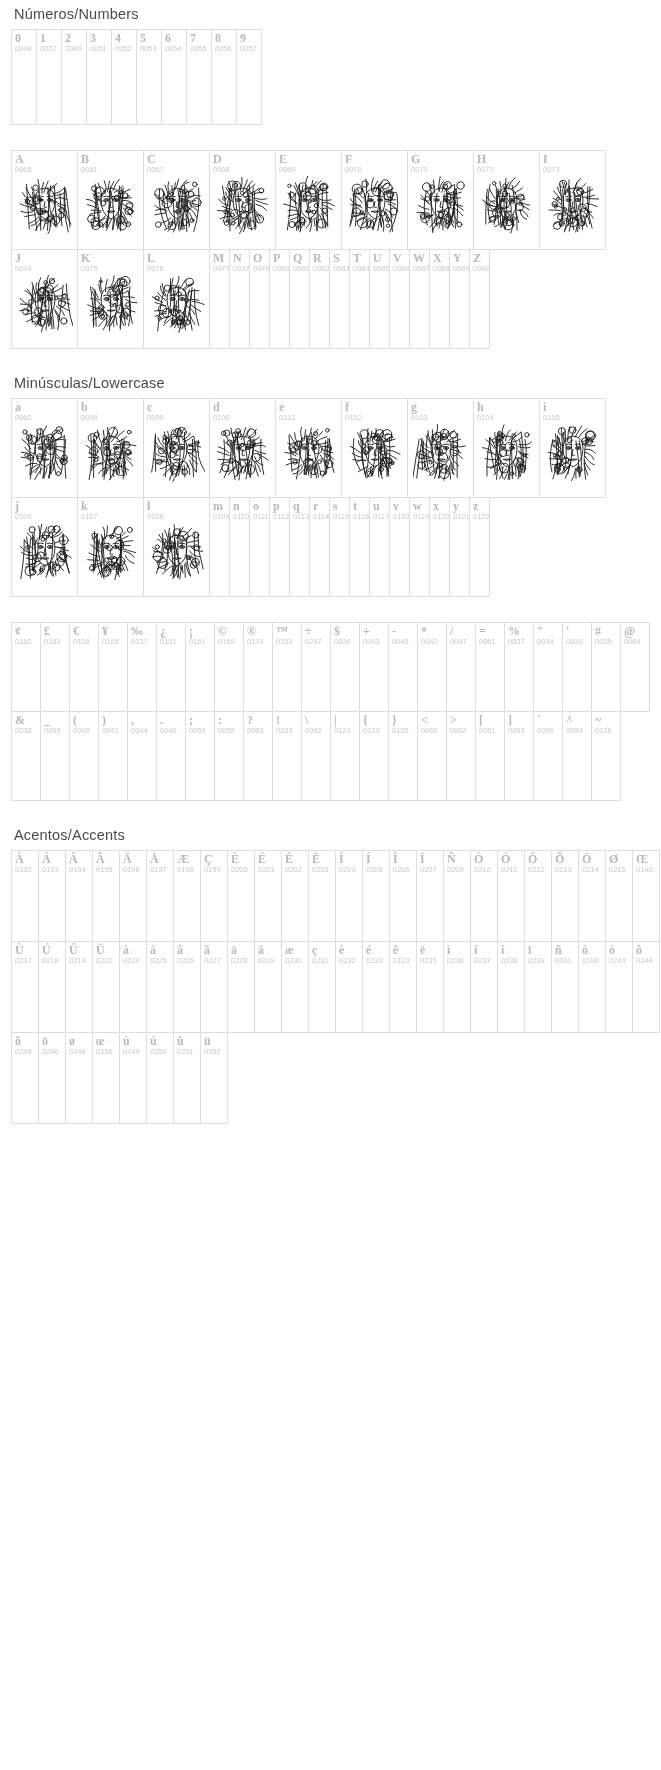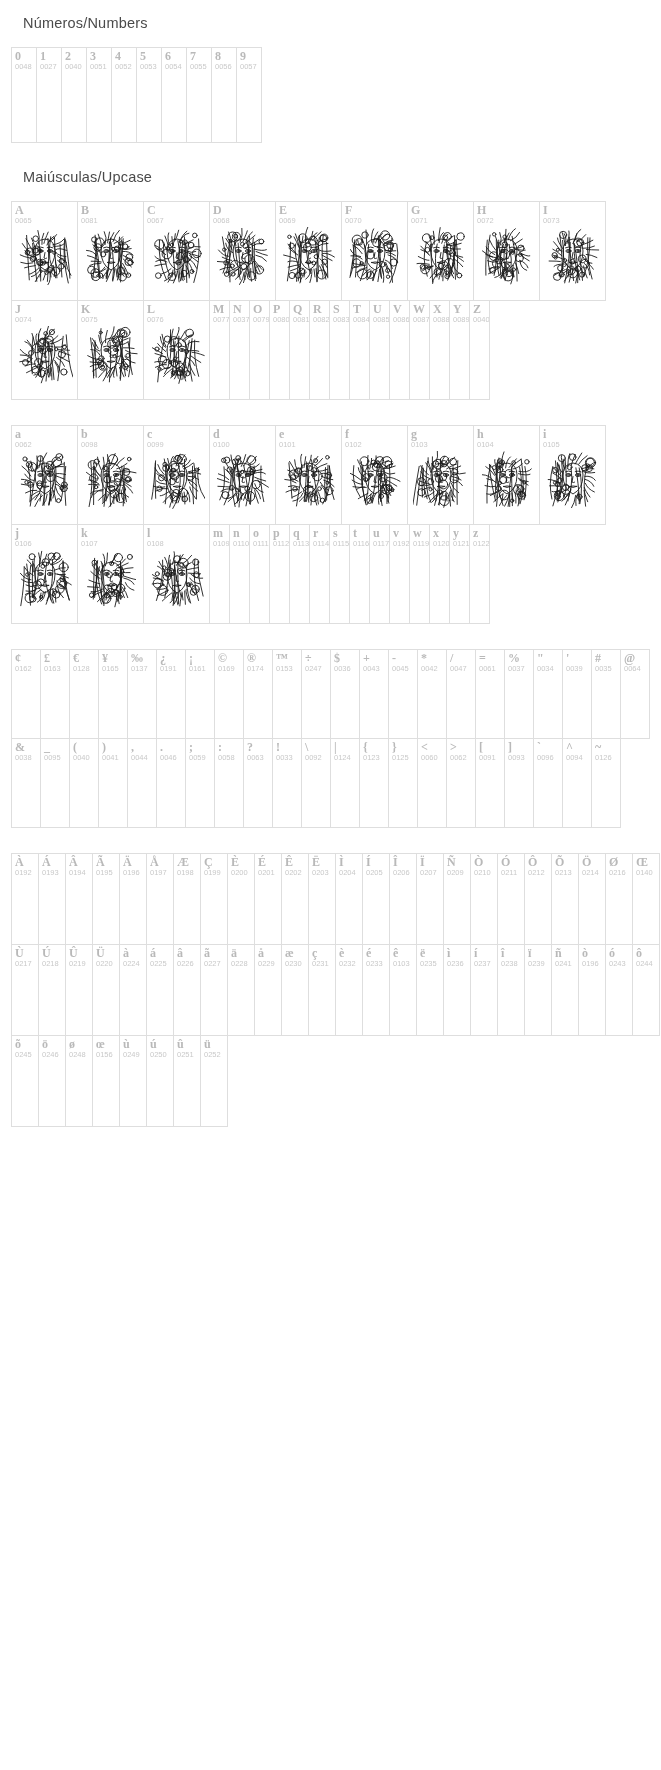--- a/index.html
+++ b/index.html
@@ -14,21 +14,21 @@
     color: #333;
   }
   .page {
     width: 661px;
     padding: 0 0 20px 0;
   }
   .section-title {
     font-size: 14.5px;
     color: #4a4a4a;
     font-weight: normal;
-    margin: 11px;
+    margin: 2px;
     padding: 0 0 6px 12px;
     letter-spacing: 0.2px;
   }
   .section {
     margin-bottom: 26px;
   }
   .section:first-child .section-title {
     padding-top: 4px;
   }
   .grid {
@@ -141,21 +141,20 @@
             <div class="glyphbox"></div>
           </div>
           <div class="cell">
             <div class="ch">9</div>
             <div class="code">0057</div>
             <div class="glyphbox"></div>
           </div>
         </div>
       </div>
       <div class="section">
-        <div class="section-title">Maiúsculas/Upcase</div>
         <div class="grid alpha">
           <div class="cell">
             <div class="ch">A</div>
             <div class="code">0065</div>
             <div class="glyphbox">
               <svg class="face" viewBox="0 0 56 58" xmlns="http://www.w3.org/2000/svg">
                 <path d="M40.2,28.7 Q45.3,32.8 49.6,35.7"></path>
                 <path d="M40.7,33.4 Q46.8,36.0 49.2,41.8"></path>
                 <path d="M38.4,33.8 Q38.2,40.1 43.8,43.5"></path>
                 <path d="M35.6,38.6 Q37.5,44.5 38.7,50.9"></path>
@@ -1104,20 +1103,21 @@
             <div class="glyphbox"></div>
           </div>
           <div class="cell narrow">
             <div class="ch">Z</div>
             <div class="code">0040</div>
             <div class="glyphbox"></div>
           </div>
         </div>
       </div>
       <div class="section">
+        <div class="section-title">Minúsculas/Lowercase</div>
         <div class="grid alpha">
           <div class="cell">
             <div class="ch">a</div>
             <div class="code">0062</div>
             <div class="glyphbox">
               <svg class="face" viewBox="0 0 56 58" xmlns="http://www.w3.org/2000/svg">
                 <path d="M39.0,29.7 Q42.7,35.6 48.5,36.0"></path>
                 <path d="M38.0,33.0 Q44.4,34.5 45.1,40.6"></path>
                 <path d="M38.3,35.5 Q40.0,42.8 44.2,46.3"></path>
                 <path d="M36.1,39.1 Q38.2,44.4 39.1,50.8"></path>
@@ -2285,20 +2285,21 @@
             <div class="glyphbox"></div>
           </div>
           <div class="cell">
             <div class="ch">~</div>
             <div class="code">0126</div>
             <div class="glyphbox"></div>
           </div>
         </div>
       </div>
       <div class="section">
+        <div class="section-title">Acentos/Accents</div>
         <div class="grid accents">
           <div class="cell">
             <div class="ch">À</div>
             <div class="code">0192</div>
             <div class="glyphbox"></div>
           </div>
           <div class="cell">
             <div class="ch">Á</div>
             <div class="code">0193</div>
             <div class="glyphbox"></div>

